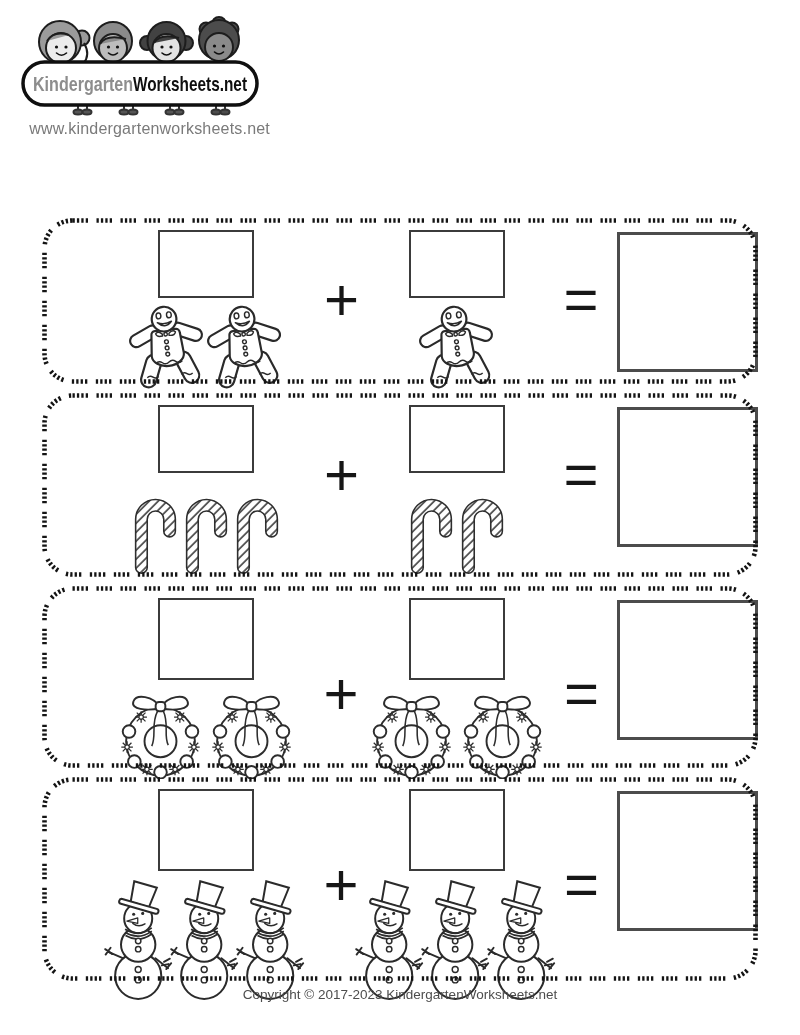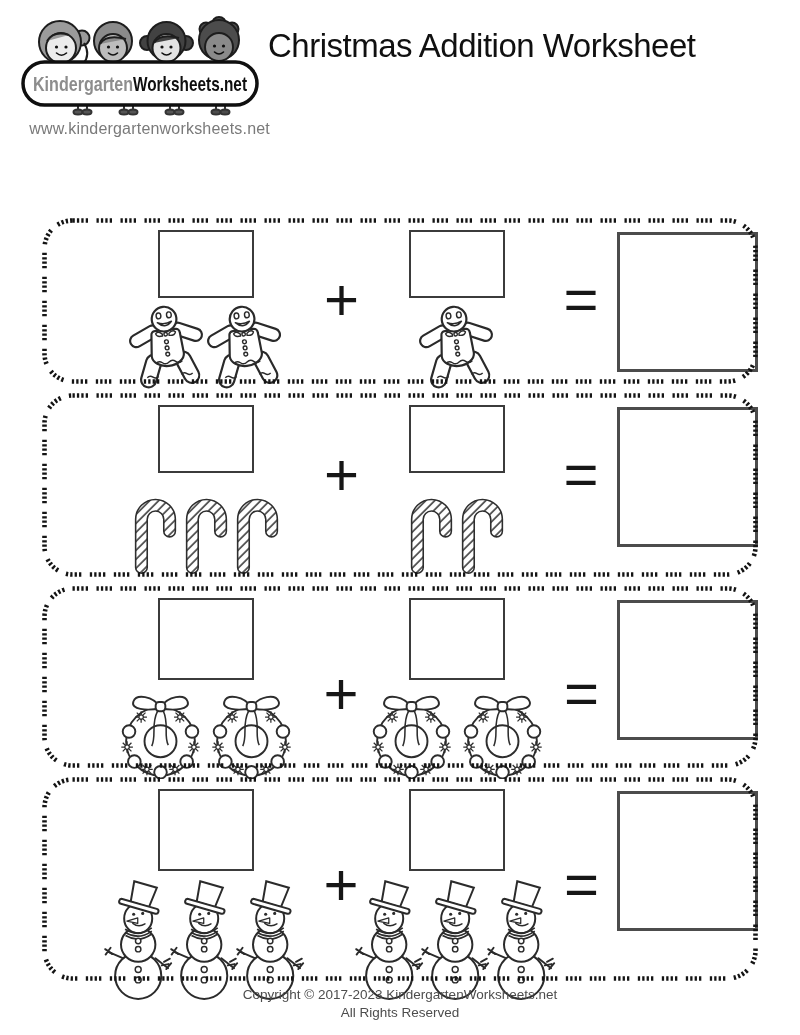--- a/index.html
+++ b/index.html
@@ -234,21 +234,20 @@
         <ellipse cx="196" cy="100" rx="4.5" ry="2.5" fill="#4c4c4c"></ellipse>
           <ellipse cx="205" cy="100" rx="4.5" ry="2.5" fill="#4c4c4c"></ellipse>
       </g>
 
       <rect x="3" y="50" width="234" height="43" rx="21.5" fill="#fff" stroke="#0f0f0f" stroke-width="3.5"></rect>
       <text x="13" y="79" font-size="21" font-weight="bold"><tspan fill="#8d8d8d" textLength="100" lengthAdjust="spacingAndGlyphs">Kindergarten</tspan><tspan fill="#0f0f0f" textLength="114" lengthAdjust="spacingAndGlyphs">Worksheets.net</tspan></text>
     </svg>
     <div id="site-url">www.kindergartenworksheets.net</div>
   </div>
 
-  <h1 id="page-title" style="margin:0;font-weight:400;">Christmas Addition Worksheet</h1>
 
 
   <div id="problems">
     <section class="problem">
       <svg class="stitch">
           <rect x="2.5" y="2.5" width="711" height="161" rx="28"></rect>
         </svg>
       <div class="group g1">
         <div class="count-box"></div>
         <div class="icons icons1">
@@ -371,16 +370,15 @@
             </svg>
           </div>
       </div>
       <div class="op equals">=</div>
       <div class="answer-box"></div>
     </section>
   </div>
 
   <div id="footer">
     <div>Copyright © 2017-2023 KindergartenWorksheets.net</div>
-    <div>All Rights Reserved</div>
   </div>
 
 </div>
 
 </body></html>

